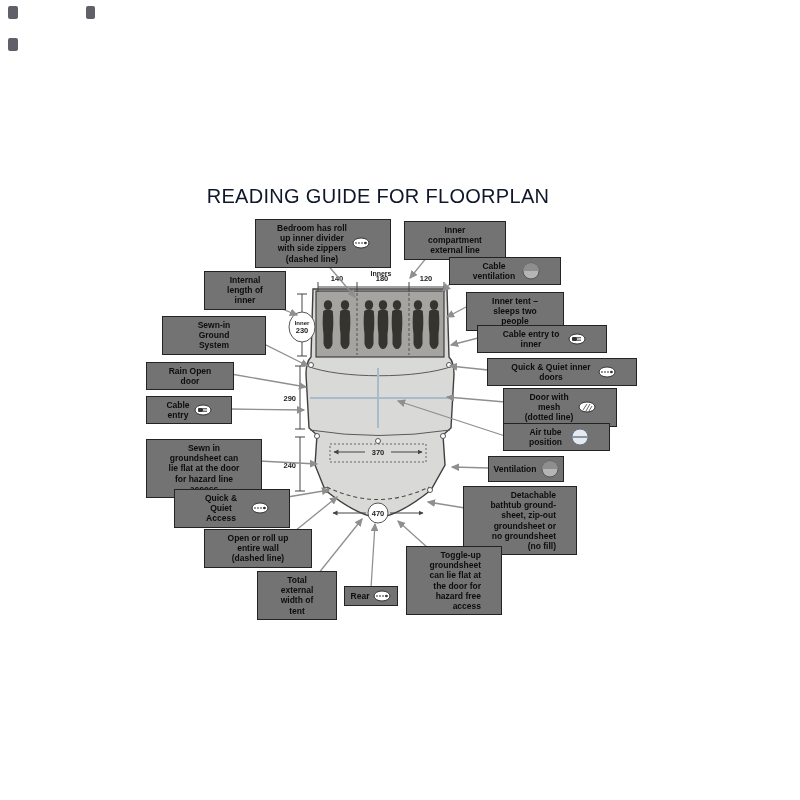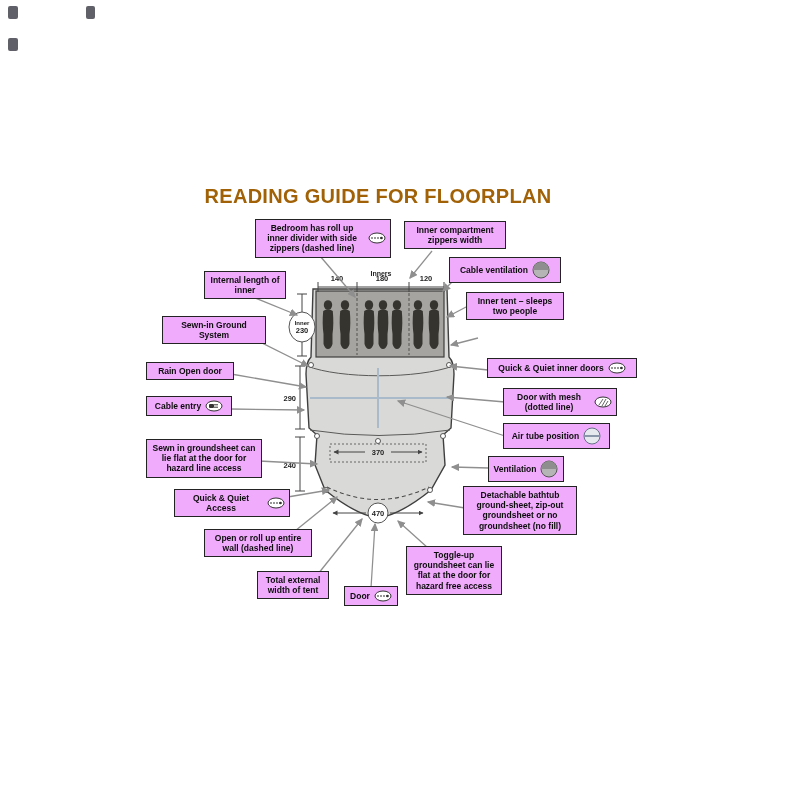--- a/index.html
+++ b/index.html
@@ -1,21 +1,21 @@
 <!DOCTYPE html>
 <html><head>
 <meta charset="utf-8">
 <style>
   *{margin:0;padding:0;box-sizing:border-box}
   html,body{width:800px;height:800px;background:#ffffff;font-family:"Liberation Sans",sans-serif}
   .stage{position:absolute;left:0;top:0;width:800px;height:800px;overflow:hidden;background:#fff}
-  .title{position:absolute;top:185px;left:0;width:756px;text-align:center;font-size:20px;font-weight:bold;color:#a16207;letter-spacing:.3px}
-  .callout{position:absolute;background:#f0abfc;border:1px solid #232323;display:flex;align-items:center;justify-content:center;gap:4px;padding:3px 4px;z-index:3}
+  .title{position:absolute;top:185px;left:0;width:756px;text-align:center;font-size:20px;font-weight:normal;color:#0f172a;letter-spacing:.3px}
+  .callout{position:absolute;background:#737373;border:1px solid #232323;display:flex;align-items:center;justify-content:center;gap:4px;padding:3px 20px;z-index:3}
   .ct{font-size:8.5px;font-weight:bold;color:#0d0d0d;line-height:1.2;text-align:center}
-  .ct.la{text-align:center}
+  .ct.la{text-align:right}
   .icon{flex:0 0 auto;display:flex;align-items:center}
   svg.diagram{position:absolute;left:0;top:0;z-index:1}
   .artifact{position:absolute;background:#44444e;border-radius:2px;opacity:.85;z-index:5}
   text{font-family:"Liberation Sans",sans-serif}
 </style>
 </head>
 <body>
 
 <div class="stage">
 
@@ -146,37 +146,48 @@
     <span class="icon">
       <svg width="18" height="12">
           <ellipse cx="9" cy="6" rx="8" ry="5" fill="#fff" stroke="#333"></ellipse>
           <line x1="3" y1="6" x2="13" y2="6" stroke="#333" stroke-dasharray="2,1"></line>
           <circle cx="13.5" cy="6" r="1.3" fill="#333"></circle>
         </svg>
     </span>
   </div>
 
   <div class="callout" style="left:404px;top:221px;width:102px">
-    <span class="ct">Inner compartment zippers width</span>
+    <span class="ct">Inner compartment external line</span>
   </div>
 
   <div class="callout" style="left:449px;top:257px;width:112px">
     <span class="ct">Cable ventilation</span>
     <span class="icon">
       <svg width="18" height="18">
           <circle cx="9" cy="9" r="8" fill="#b5b5b5" stroke="#555"></circle>
           <path d="M1,9 a8,8 0 0 1 16,0 Z" fill="#8e8e8e"></path>
         </svg>
     </span>
   </div>
 
   <div class="callout" style="left:466px;top:292px;width:98px">
     <span class="ct">Inner tent – sleeps two people</span>
   </div>
 
+  <div class="callout" style="left:477px;top:325px;width:130px">
+    <span class="ct">Cable entry to inner</span>
+    <span class="icon">
+      <svg width="18" height="12">
+          <ellipse cx="9" cy="6" rx="8" ry="5" fill="#fff" stroke="#333"></ellipse>
+          <rect x="4" y="4" width="5" height="4" rx="1" fill="#333"></rect>
+          <line x1="9" y1="4.8" x2="13" y2="4.8" stroke="#333"></line>
+          <line x1="9" y1="7.2" x2="13" y2="7.2" stroke="#333"></line>
+        </svg>
+    </span>
+  </div>
 
   <div class="callout" style="left:487px;top:358px;width:150px">
     <span class="ct">Quick &amp; Quiet inner doors</span>
     <span class="icon">
       <svg width="18" height="12">
           <ellipse cx="9" cy="6" rx="8" ry="5" fill="#fff" stroke="#333"></ellipse>
           <line x1="3" y1="6" x2="13" y2="6" stroke="#333" stroke-dasharray="2,1"></line>
           <circle cx="13.5" cy="6" r="1.3" fill="#333"></circle>
         </svg>
     </span>
@@ -258,26 +269,26 @@
           <line x1="3" y1="6" x2="13" y2="6" stroke="#333" stroke-dasharray="2,1"></line>
           <circle cx="13.5" cy="6" r="1.3" fill="#333"></circle>
         </svg>
     </span>
   </div>
 
   <div class="callout" style="left:204px;top:529px;width:108px">
     <span class="ct">Open or roll up entire wall (dashed line)</span>
   </div>
 
-  <div class="callout" style="left:257px;top:571px;width:72px">
+  <div class="callout" style="left:257px;top:571px;width:80px">
     <span class="ct">Total external width of tent</span>
   </div>
 
   <div class="callout" style="left:344px;top:586px;width:54px">
-    <span class="ct">Door</span>
+    <span class="ct">Rear</span>
     <span class="icon">
       <svg width="18" height="12">
           <ellipse cx="9" cy="6" rx="8" ry="5" fill="#fff" stroke="#333"></ellipse>
           <line x1="3" y1="6" x2="13" y2="6" stroke="#333" stroke-dasharray="2,1"></line>
           <circle cx="13.5" cy="6" r="1.3" fill="#333"></circle>
         </svg>
     </span>
   </div>
 
 </div>

